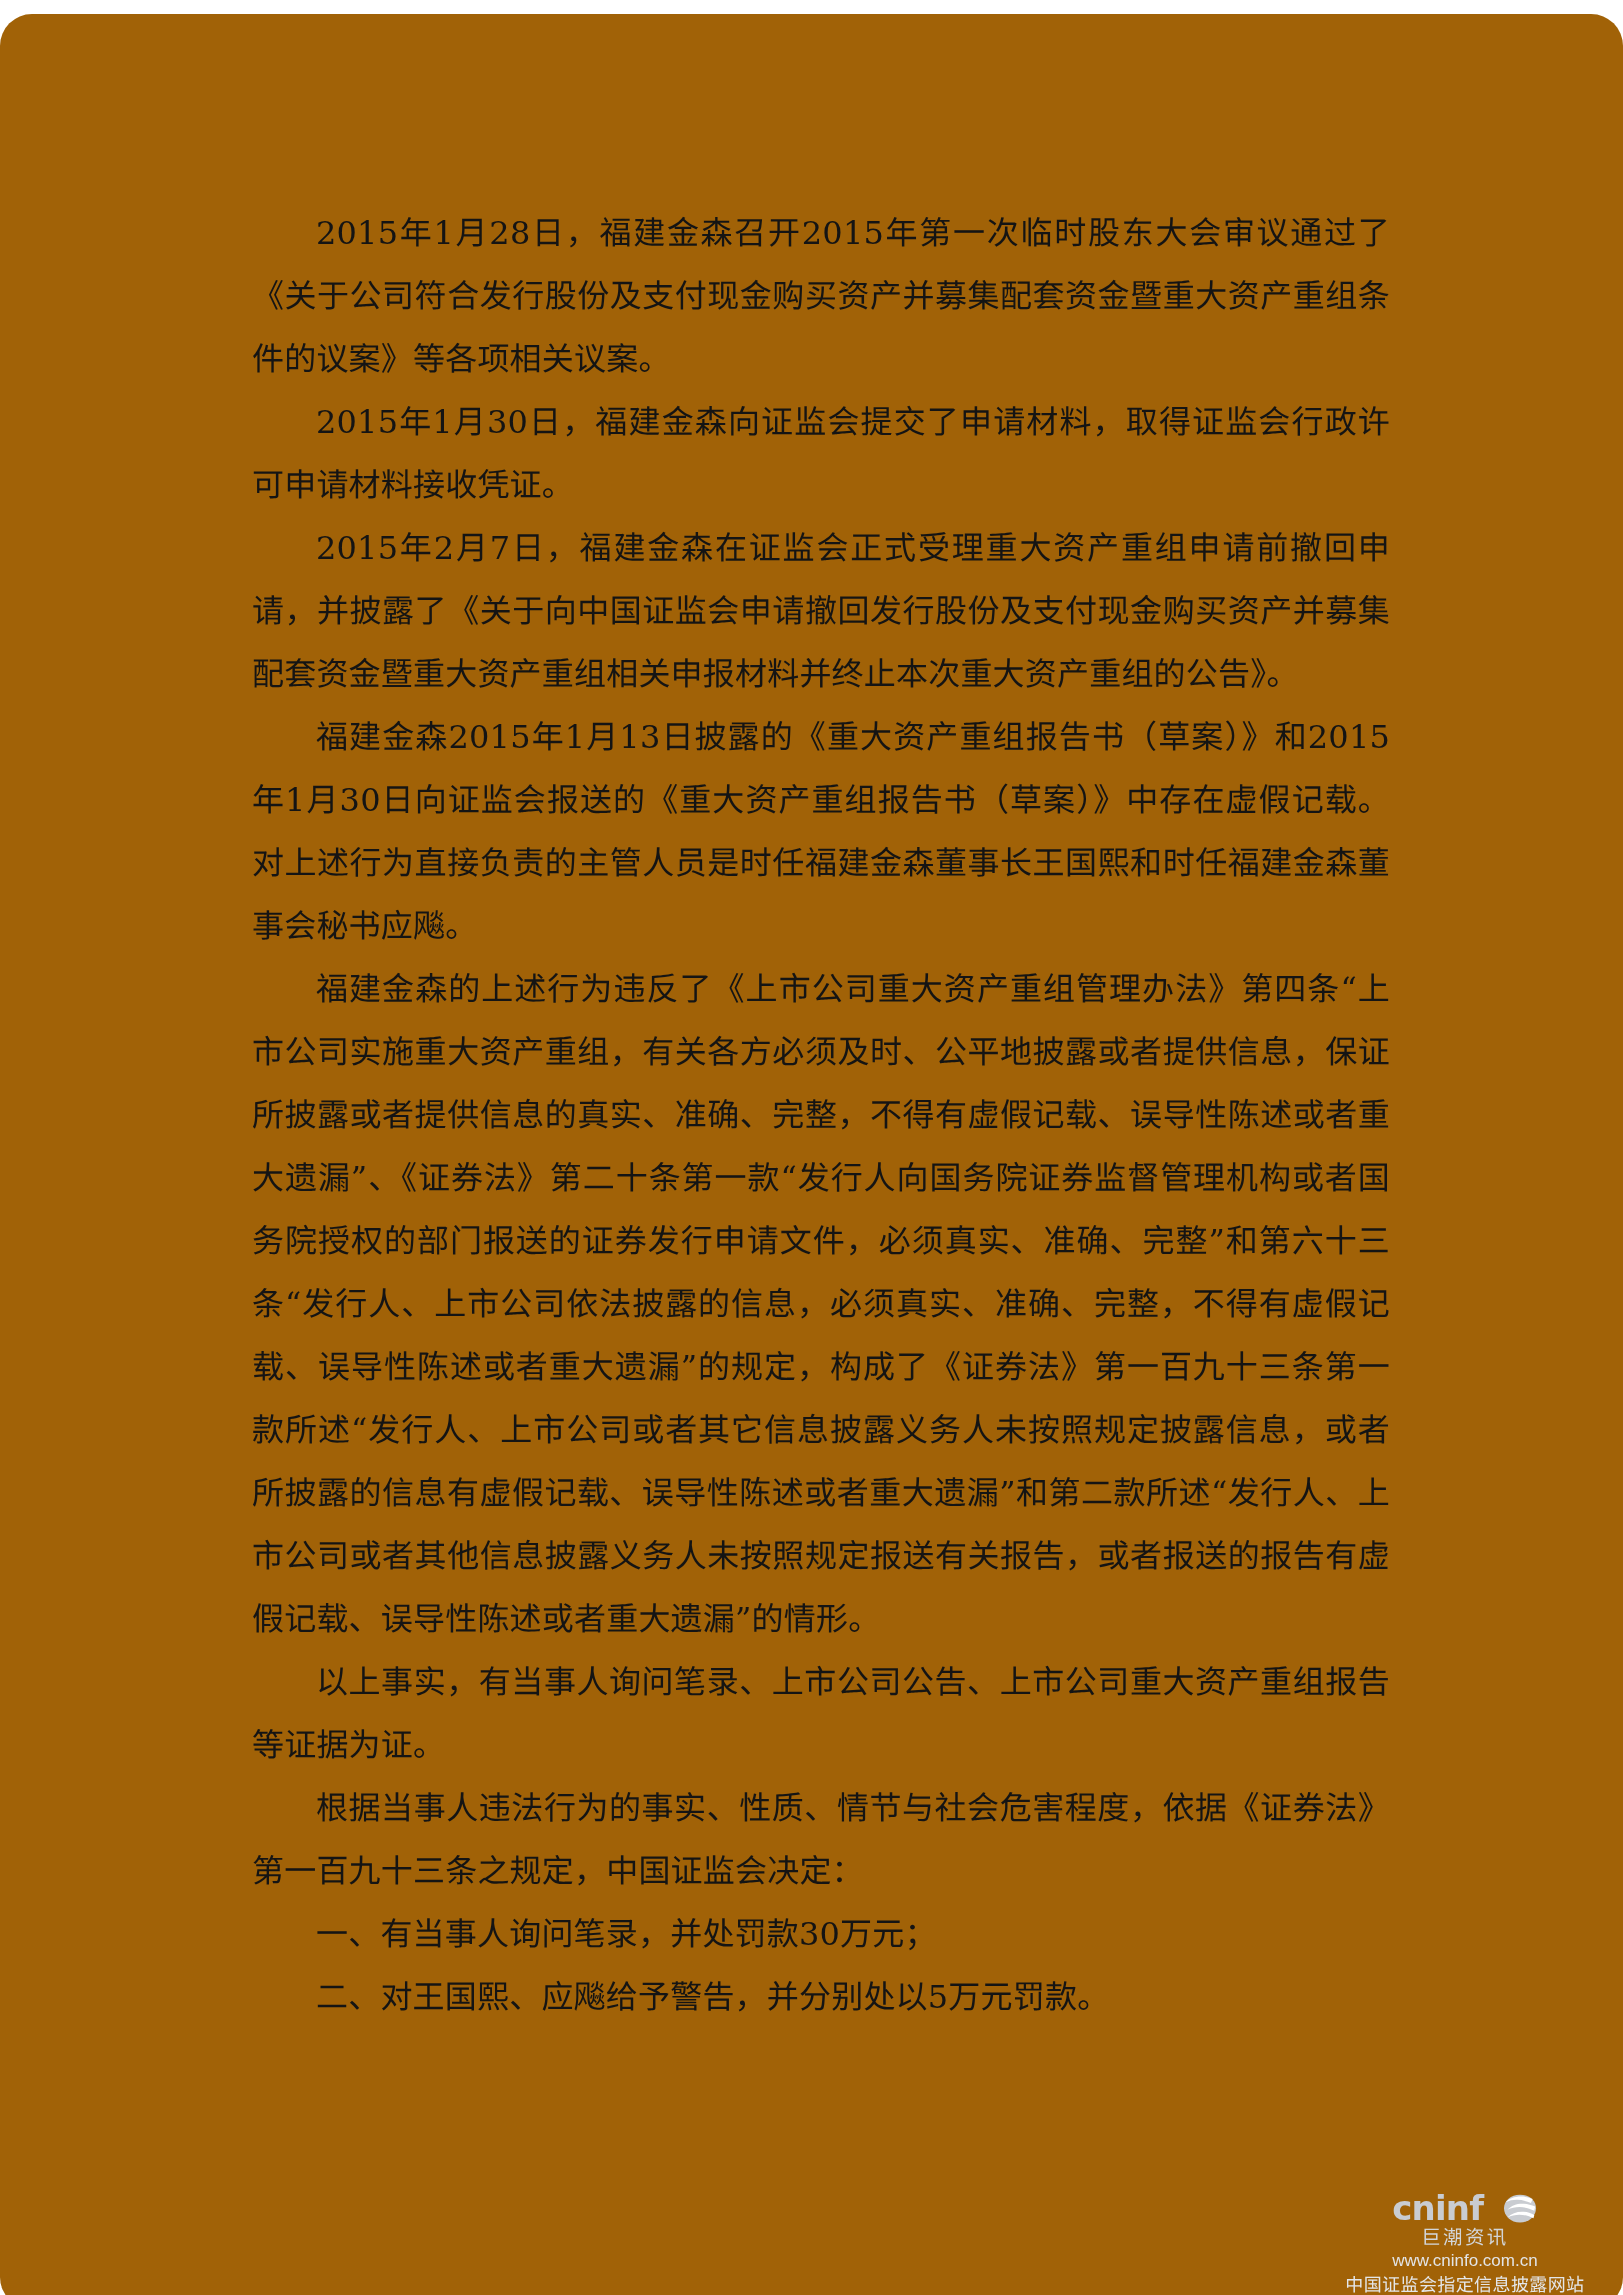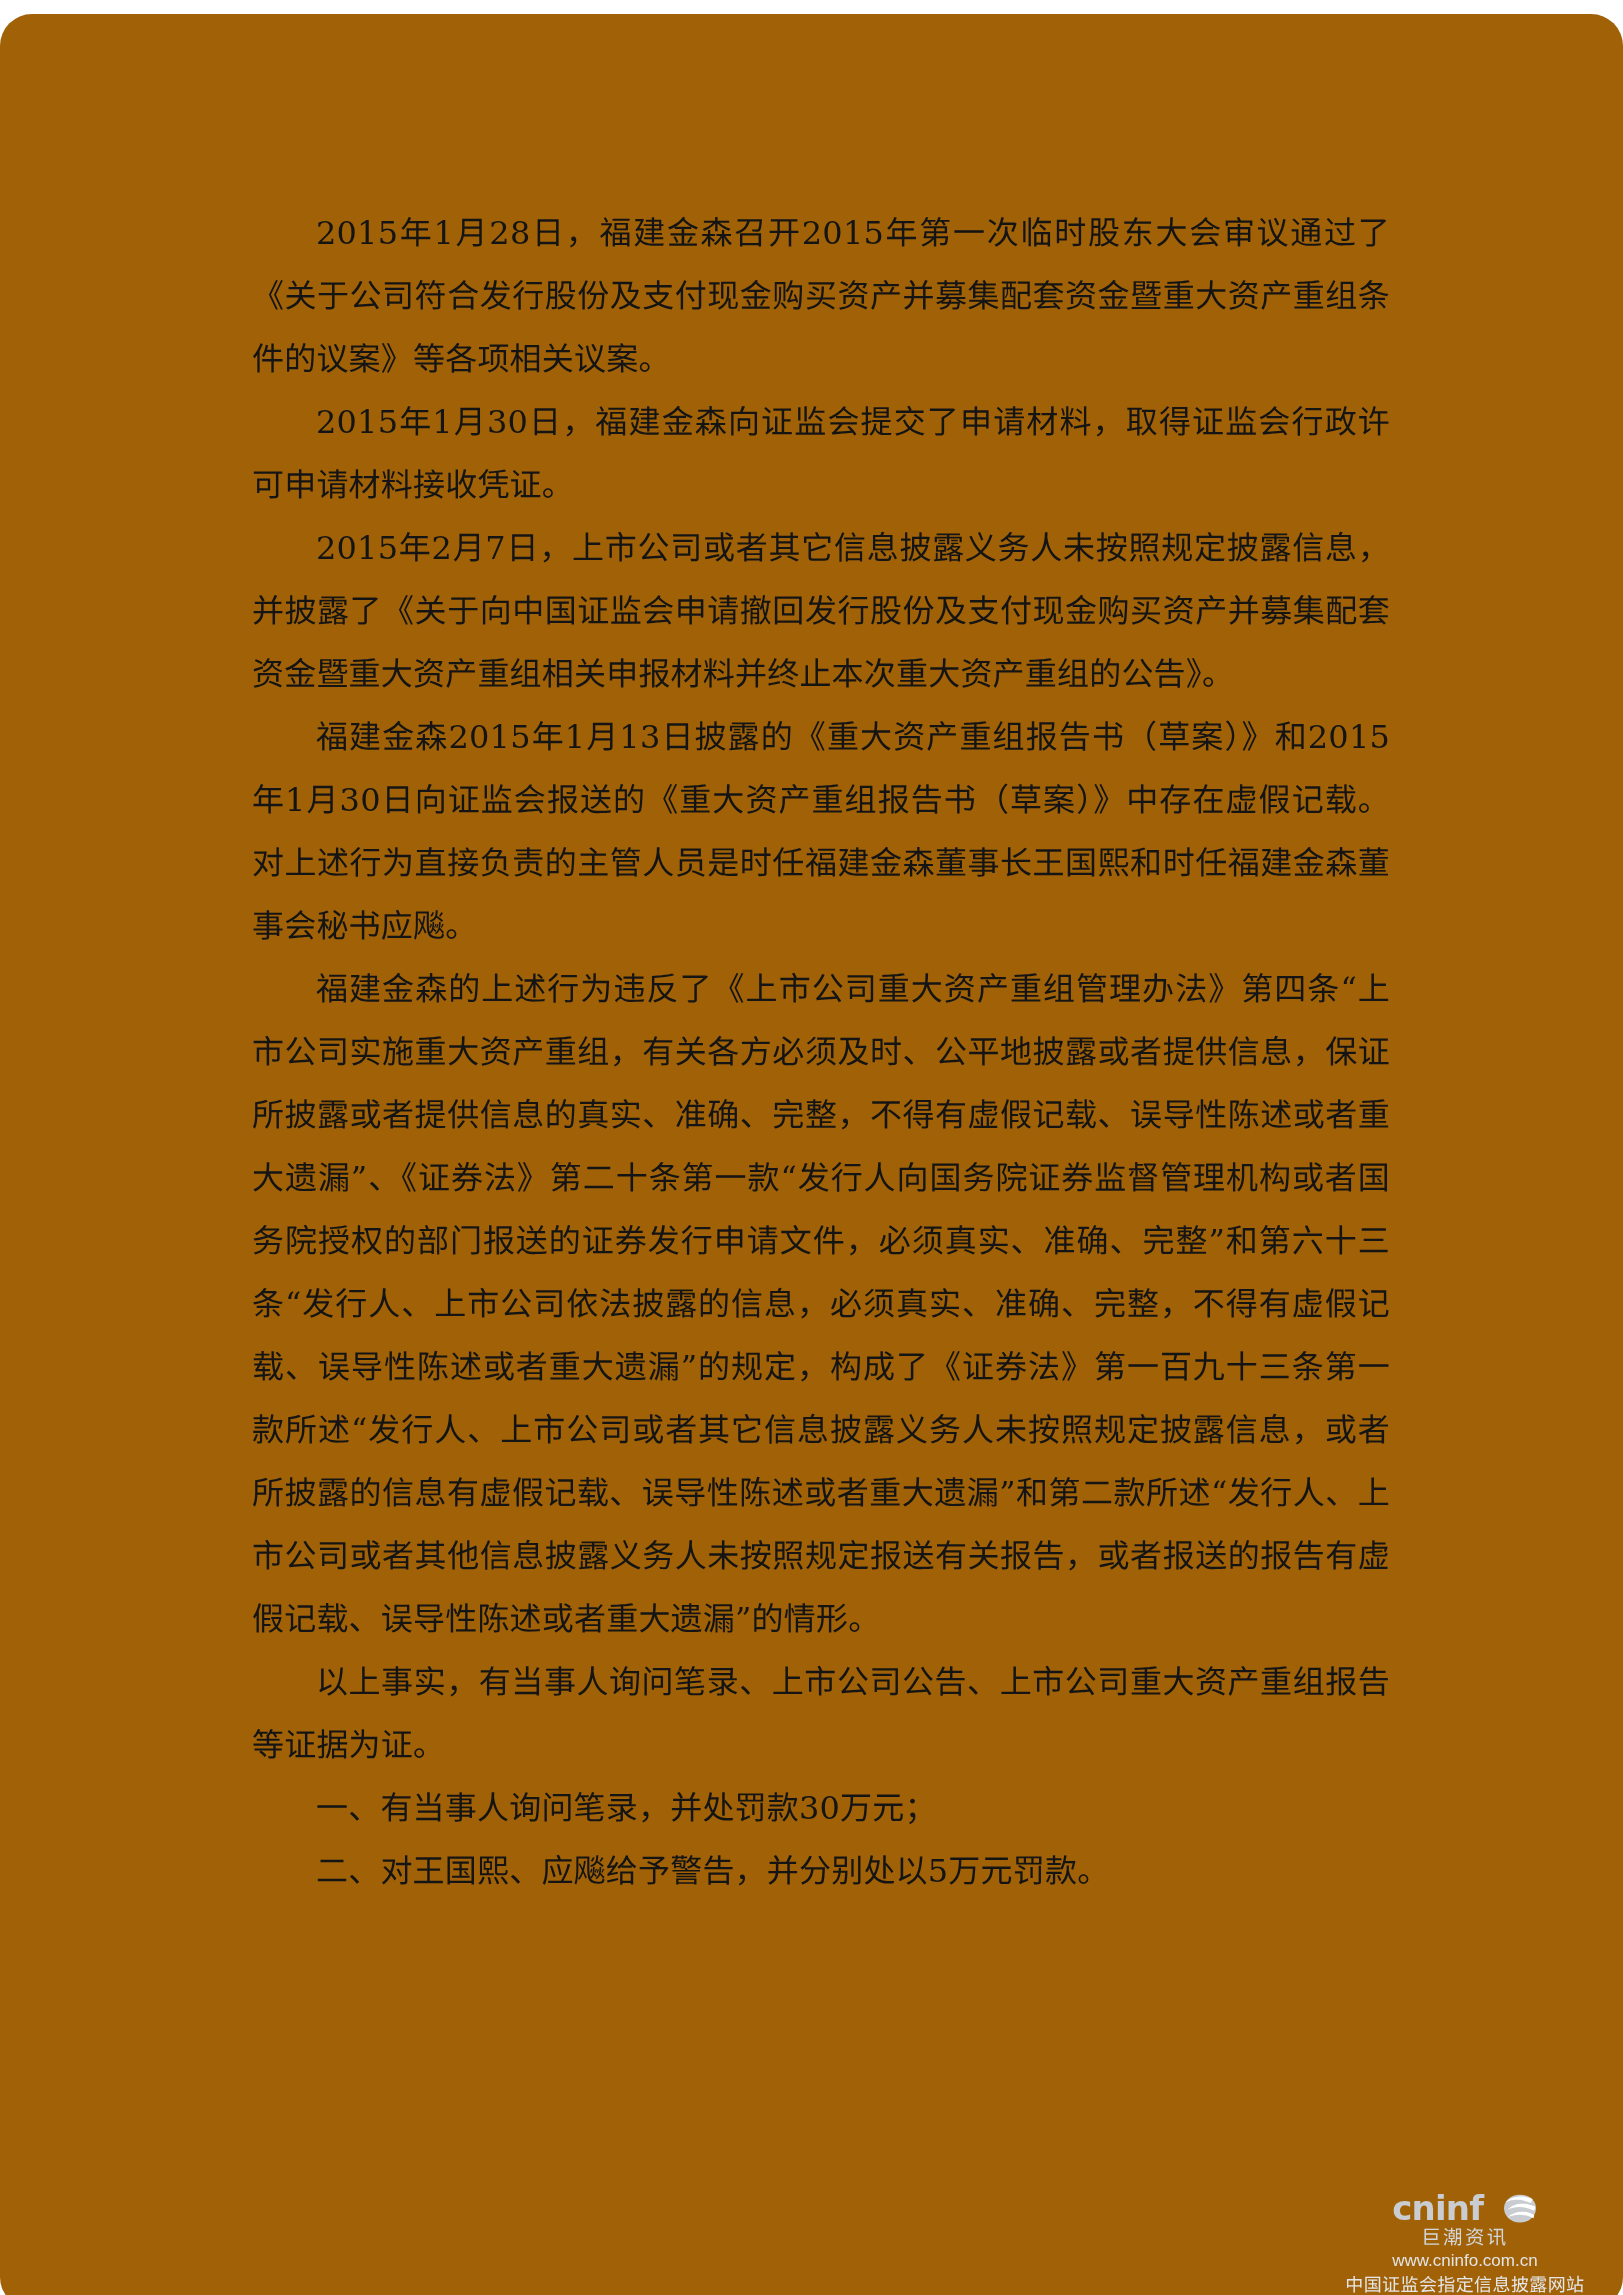--- a/index.html
+++ b/index.html
@@ -96,24 +96,25 @@
   }
 </style>
 </head>
 <body>
 
 <div class="page">
 
   <div class="doc-body">
     <p class="para">2015年1月28日，福建金森召开2015年第一次临时股东大会审议通过了《关于公司符合发行股份及支付现金购买资产并募集配套资金暨重大资产重组条件的议案》等各项相关议案。</p>
     <p class="para">2015年1月30日，福建金森向证监会提交了申请材料，取得证监会行政许可申请材料接收凭证。</p>
-    <p class="para">2015年2月7日，上市公司或者其它信息披露义务人未按照规定披露信息，并披露了《关于向中国证监会申请撤回发行股份及支付现金购买资产并募集配套资金暨重大资产重组相关申报材料并终止本次重大资产重组的公告》。</p>
+    <p class="para">2015年2月7日，福建金森在证监会正式受理重大资产重组申请前撤回申请，并披露了《关于向中国证监会申请撤回发行股份及支付现金购买资产并募集配套资金暨重大资产重组相关申报材料并终止本次重大资产重组的公告》。</p>
     <p class="para">福建金森2015年1月13日披露的《重大资产重组报告书（草案）》和2015年1月30日向证监会报送的《重大资产重组报告书（草案）》中存在虚假记载。对上述行为直接负责的主管人员是时任福建金森董事长王国熙和时任福建金森董事会秘书应飚。</p>
     <p class="para">福建金森的上述行为违反了《上市公司重大资产重组管理办法》第四条“上市公司实施重大资产重组，有关各方必须及时、公平地披露或者提供信息，保证所披露或者提供信息的真实、准确、完整，不得有虚假记载、误导性陈述或者重大遗漏”、《证券法》第二十条第一款“发行人向国务院证券监督管理机构或者国务院授权的部门报送的证券发行申请文件，必须真实、准确、完整”和第六十三条“发行人、上市公司依法披露的信息，必须真实、准确、完整，不得有虚假记载、误导性陈述或者重大遗漏”的规定，构成了《证券法》第一百九十三条第一款所述“发行人、上市公司或者其它信息披露义务人未按照规定披露信息，或者所披露的信息有虚假记载、误导性陈述或者重大遗漏”和第二款所述“发行人、上市公司或者其他信息披露义务人未按照规定报送有关报告，或者报送的报告有虚假记载、误导性陈述或者重大遗漏”的情形。</p>
     <p class="para">以上事实，有当事人询问笔录、上市公司公告、上市公司重大资产重组报告等证据为证。</p>
+    <p class="para">根据当事人违法行为的事实、性质、情节与社会危害程度，依据《证券法》第一百九十三条之规定，中国证监会决定：</p>
     <p class="para item">一、有当事人询问笔录，并处罚款30万元；</p>
     <p class="para item">二、对王国熙、应飚给予警告，并分别处以5万元罚款。</p>
   </div>
 
   <div class="watermark">
     <div class="wm-logo-row">
       <span class="wm-word">cninf</span>
       <span class="wm-mark">
         <svg width="36" height="32" viewBox="0 0 42 38" aria-hidden="true">
           <path d="M21 2 C32 2 40 9 40 18 C40 27 32 35 21 35 C10 35 2 27 2 18 C2 9 10 2 21 2 Z" fill="#c9ccd1"></path>

